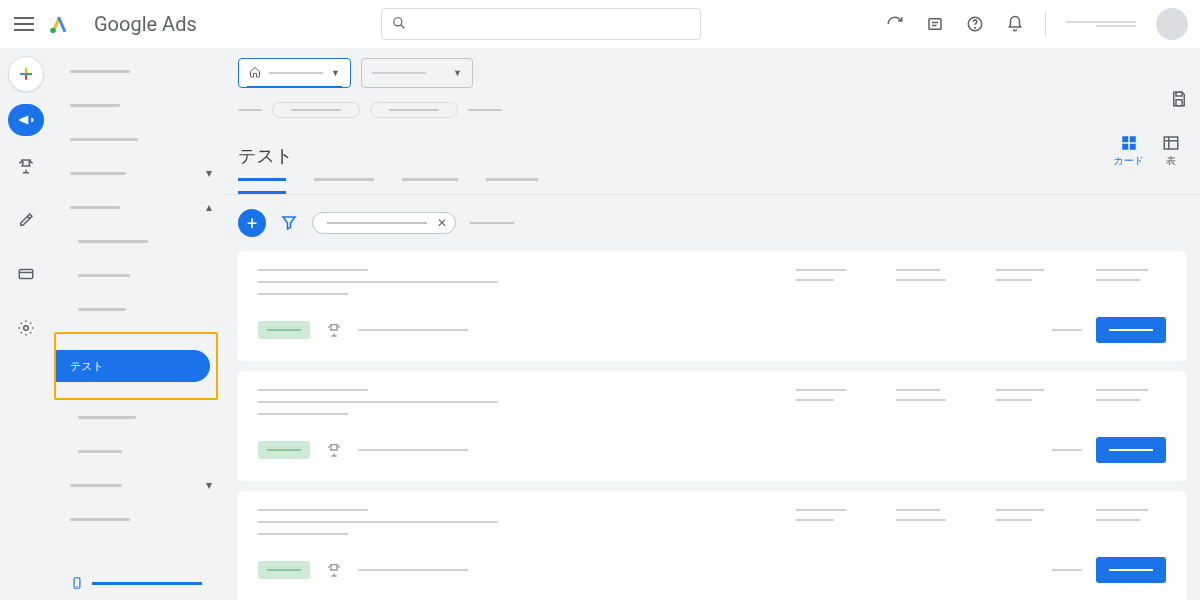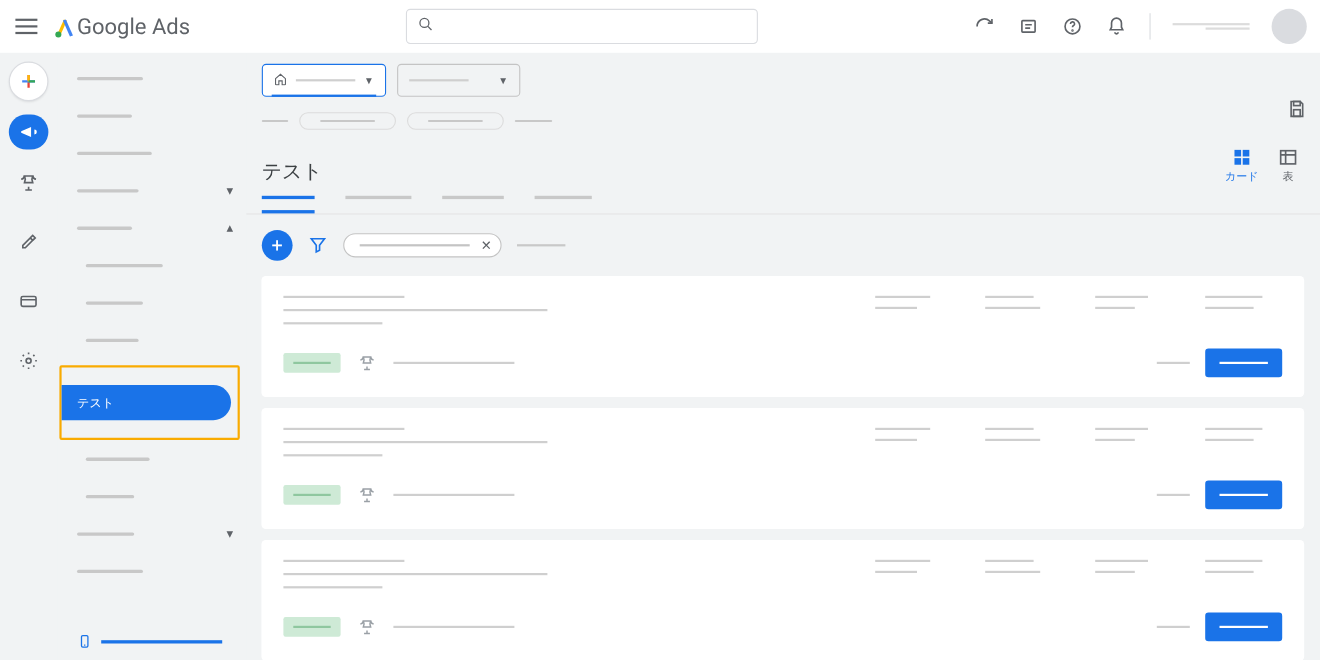--- a/index.html
+++ b/index.html
@@ -2,21 +2,21 @@
 <html><head>
 <meta charset="utf-8">
 <style>
   * { box-sizing: border-box; margin: 0; padding: 0; }
   body { font-family: 'Roboto', Arial, sans-serif; background: #f1f3f4; width: 1200px; height: 600px; overflow: hidden; }
   
   
   .header { height: 48px; background: #fff; display: flex; align-items: center; padding: 0 12px; gap: 12px; position: relative; z-index: 10; }
   .hamburger { width: 24px; height: 24px; display: flex; flex-direction: column; justify-content: center; gap: 4px; cursor: pointer; padding: 2px; }
   .hamburger span { height: 2px; background: #5f6368; }
-  .logo { display: flex; align-items: flex-end; gap: 0; }
+  .logo { display: flex; align-items: center; gap: 24px; }
   .logo-mark { width: 22px; height: 22px; position: relative; }
   .logo-text { font-size: 20px; color: #5f6368; }
   .search-wrap { flex: 1; display: flex; justify-content: center; }
   .search-box { width: 320px; height: 32px; border: 1px solid #dadce0; border-radius: 4px; display: flex; align-items: center; padding: 0 10px; gap: 8px; background: #fff; }
   .search-icon { color: #5f6368; font-size: 14px; }
   .search-input { border: none; outline: none; flex: 1; font-size: 13px; }
   .header-actions { display: flex; align-items: center; gap: 20px; }
   .header-icon { width: 20px; height: 20px; color: #5f6368; cursor: pointer; display: flex; align-items: center; justify-content: center; }
   .header-divider { width: 1px; height: 24px; background: #dadce0; }
   .account-text { font-size: 11px; color: #bdbdbd; display: flex; flex-direction: column; align-items: flex-end; gap: 2px; }

